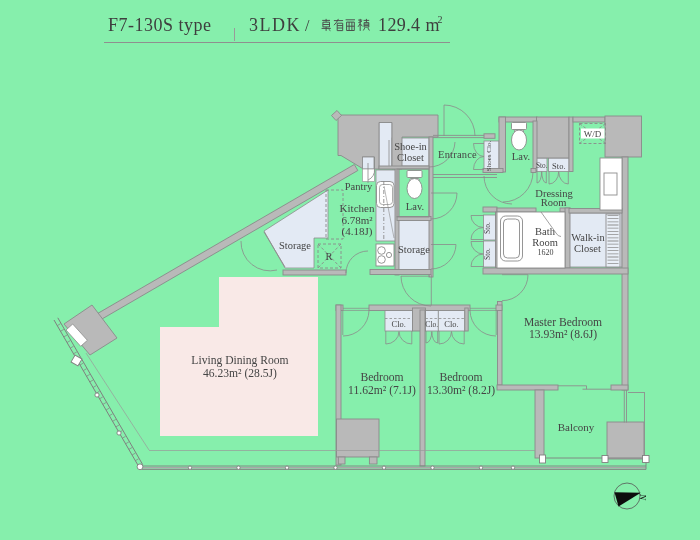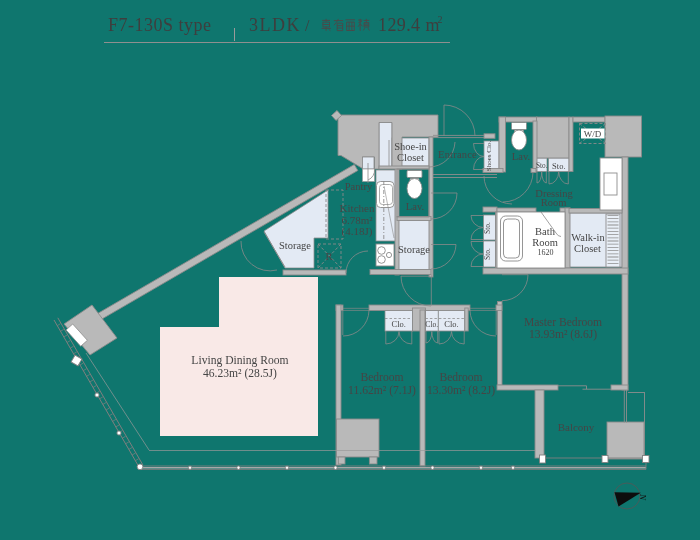--- a/index.html
+++ b/index.html
@@ -1,16 +1,16 @@
 <!DOCTYPE html>
 <html><head>
 <meta charset="utf-8">
 <style>
 html,body{margin:0;padding:0;background:#fff;}
-#page{width:700px;height:540px;position:relative;background:#0f766e;overflow:hidden;}
+#page{width:700px;height:540px;position:relative;background:#86efac;overflow:hidden;}
 svg{display:block;}
 text{font-family:"Liberation Serif",serif;fill:#454545;}
 .lbl{font-size:10.5px;}
 .room{font-size:11.6px;}
 .sm{font-size:8.5px;}
 </style>
 </head>
 <body>
 <div id="page">
 <svg width="700" height="540" viewBox="0 0 700 540">

